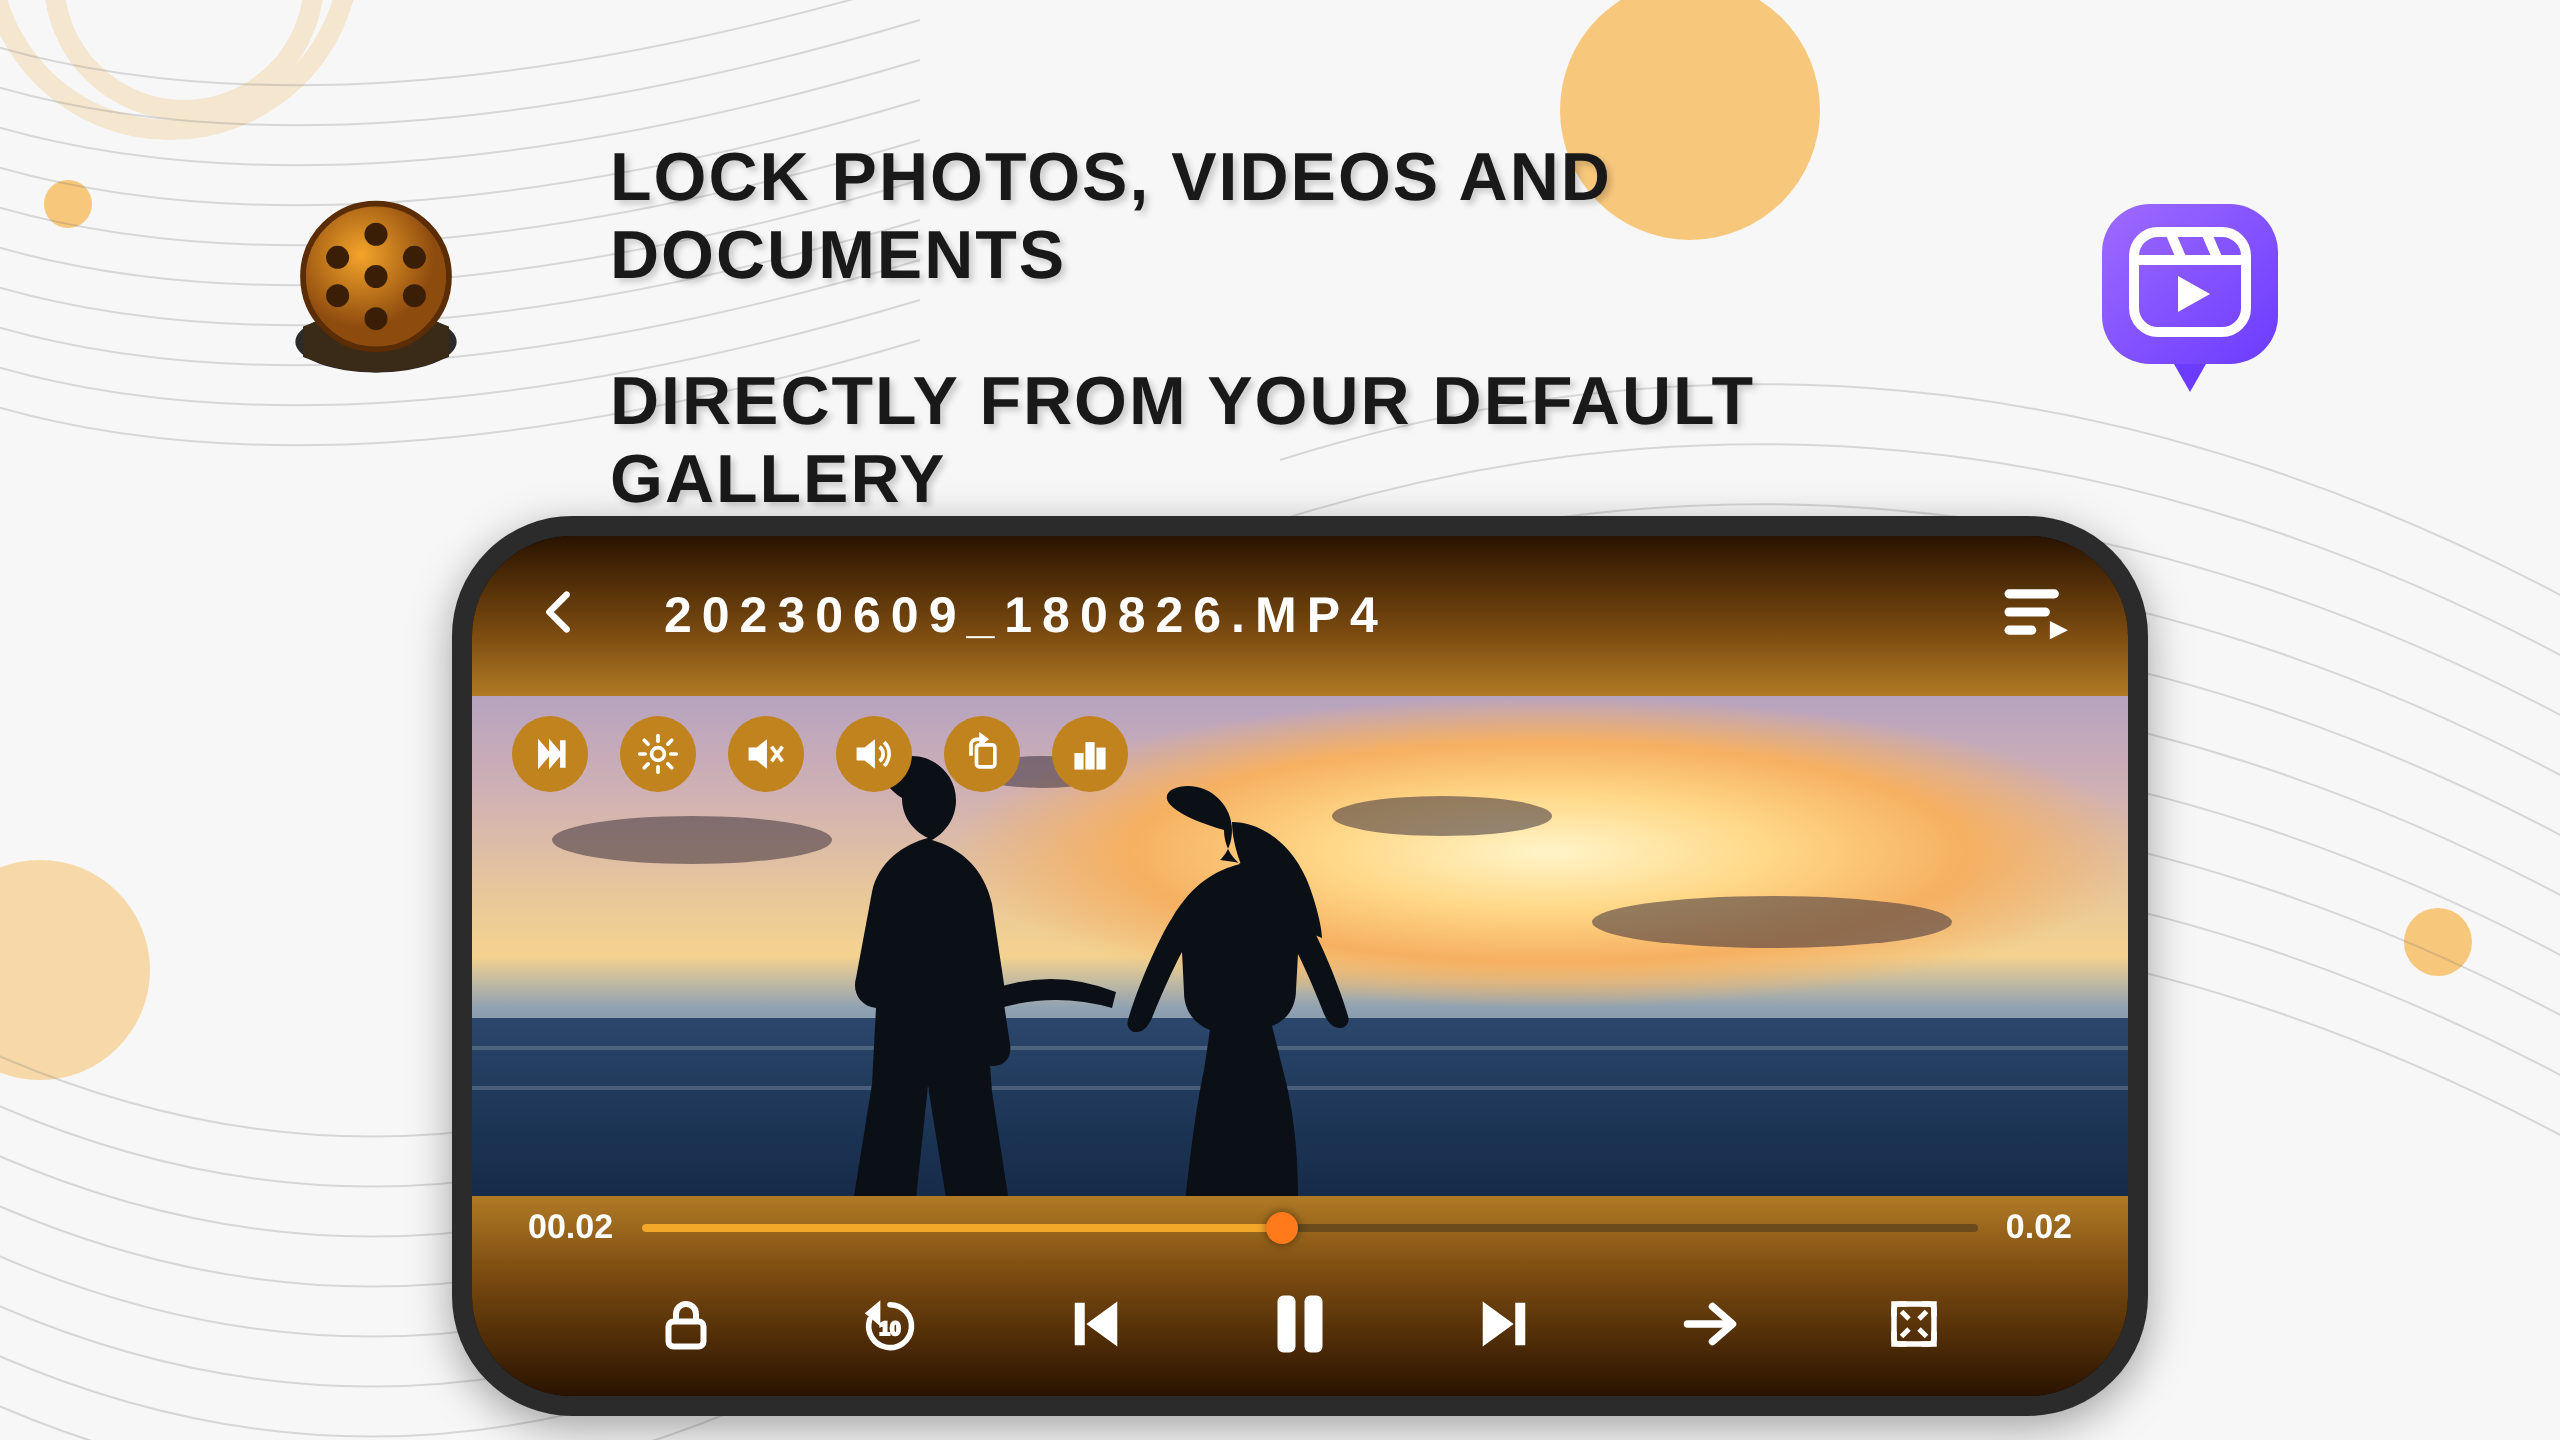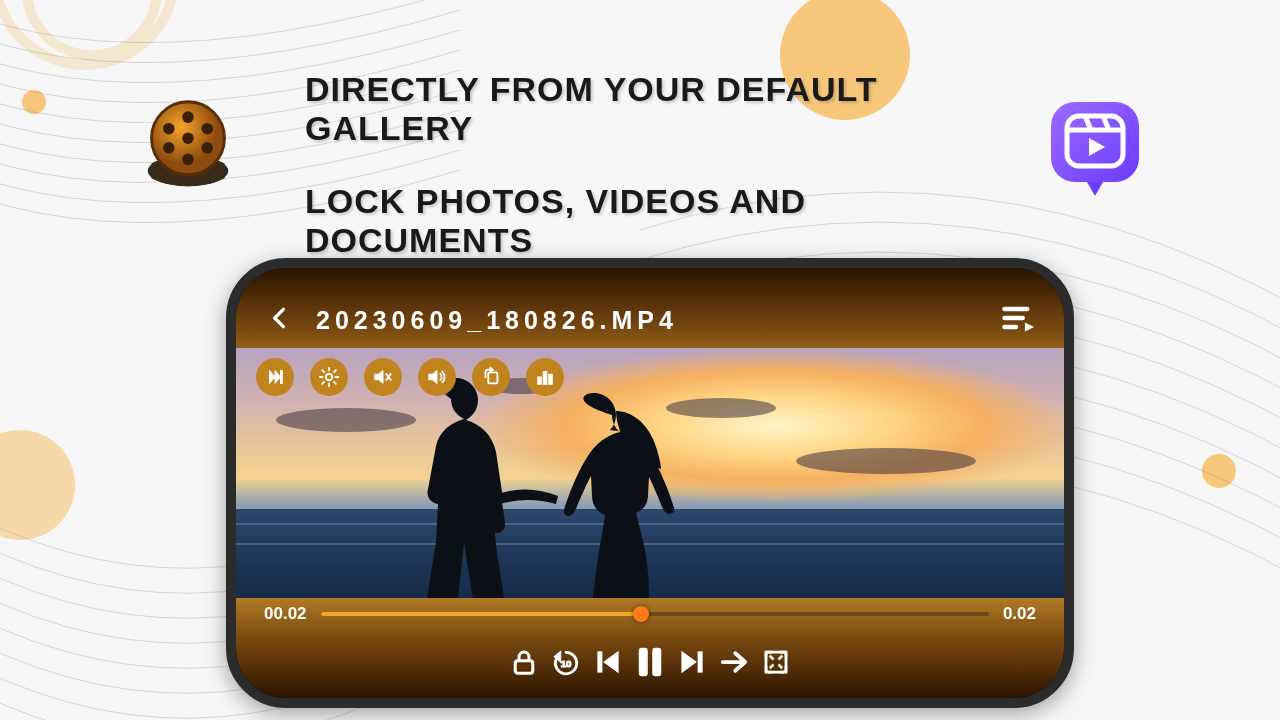--- a/index.html
+++ b/index.html
@@ -34,21 +34,21 @@
 
   
   .phone{position:absolute;left:226px;top:258px;width:828px;height:430px;
          border:10px solid #2b2b2b;border-radius:60px;background:#000;
          box-shadow:0 6px 22px rgba(0,0,0,.35);overflow:hidden;}
   .phone .screen{position:absolute;inset:0;}
 
   
   .topbar{position:absolute;left:0;right:0;top:0;height:80px;
           background:linear-gradient(#2a1300,#7a4a10 60%,#b07a25);
-          display:flex;align-items:center;padding:12px 30px;color:#fff;}
+          display:flex;align-items:center;padding:0 30px;color:#fff;gap:16px;}
   .topbar .back{flex:0 0 auto;margin-right:24px;}
   .topbar .title{flex:1 1 auto;font-size:25px;font-weight:700;
                  letter-spacing:5px;text-transform:uppercase;}
   .topbar .queue{flex:0 0 auto;}
 
   
   .video{position:absolute;left:0;right:0;top:80px;bottom:90px;
          background:
            radial-gradient(ellipse 60% 50% at 65% 30%, #fff4c8 0%, #ffd888 22%, #f6b061 42%, transparent 60%),
            linear-gradient(#b7a3c0 0%, #cfb0b4 18%, #e8c79a 38%, #f4d390 50%, #8fa1b2 60%, #263a58 100%);
@@ -84,21 +84,21 @@
   .bottombar{position:absolute;left:0;right:0;bottom:0;height:90px;
              background:linear-gradient(#b07a25 0%,#7a4a10 40%,#2a1300 100%);
              display:flex;flex-direction:column;padding:6px 28px 4px;color:#fff;margin-top:24px;}
   .progress-row{display:flex;align-items:center;gap:14px;font-size:17px;font-weight:600;}
   .progress{flex:1;height:4px;background:#6b4a1b;position:relative;border-radius:2px;}
   .progress .fill{position:absolute;left:0;top:0;bottom:0;width:48%;
                   background:#f4a829;border-radius:2px;}
   .progress .thumb{position:absolute;top:50%;left:48%;width:16px;height:16px;
                    background:#ff7a1a;border-radius:50%;transform:translate(-50%,-50%);
                    box-shadow:0 0 4px rgba(0,0,0,.5);}
-  .transport{flex:1;display:flex;align-items:center;justify-content:center;
+  .transport{flex:1;display:flex;align-items:center;justify-content:space-between;
              padding:6px 58px 0;}
   .tbtn{width:42px;height:42px;display:flex;align-items:center;justify-content:center;color:#fff;}
   .tbtn svg{width:30px;height:30px;stroke:#fff;fill:#fff;}
   .tbtn.play svg{width:36px;height:36px;}
 
   
   svg{overflow:visible;}
 </style>
 </head>
 <body>
@@ -186,22 +186,22 @@
     <path d="M42 86 L50 100 L58 86 Z" fill="#6b3bff"></path>
     <rect x="22" y="20" width="56" height="50" rx="12" fill="none" stroke="#fff" stroke-width="5"></rect>
     <line x1="22" y1="34" x2="78" y2="34" stroke="#fff" stroke-width="5"></line>
     <line x1="40" y1="20" x2="46" y2="34" stroke="#fff" stroke-width="5"></line>
     <line x1="58" y1="20" x2="64" y2="34" stroke="#fff" stroke-width="5"></line>
     <polygon points="44,42 44,60 60,51" fill="#fff"></polygon>
   </svg>
 </div>
 
 <div class="headline">
+  <div class="line">Lock Photos, Videos and Documents</div>
   <div class="line">Directly from your Default Gallery</div>
-  <div class="line">Lock Photos, Videos and Documents</div>
 </div>
 
 <div class="phone">
   <div class="screen">
 
     <div class="topbar">
       <div class="back">
         <svg viewBox="0 0 24 24" width="26" height="26">
             <path d="M16 4 L8 12 L16 20" stroke="#fff" stroke-width="3" fill="none" stroke-linecap="round" stroke-linejoin="round"></path>
           </svg>

